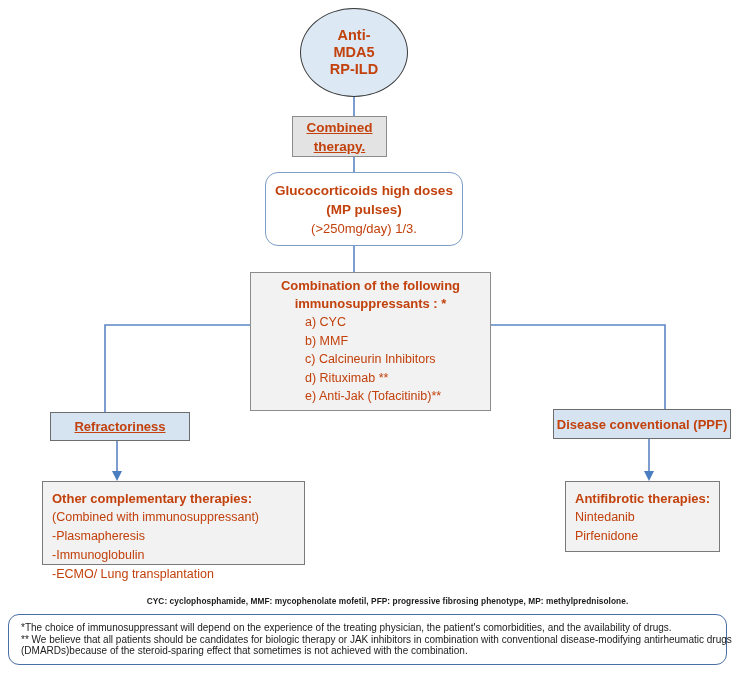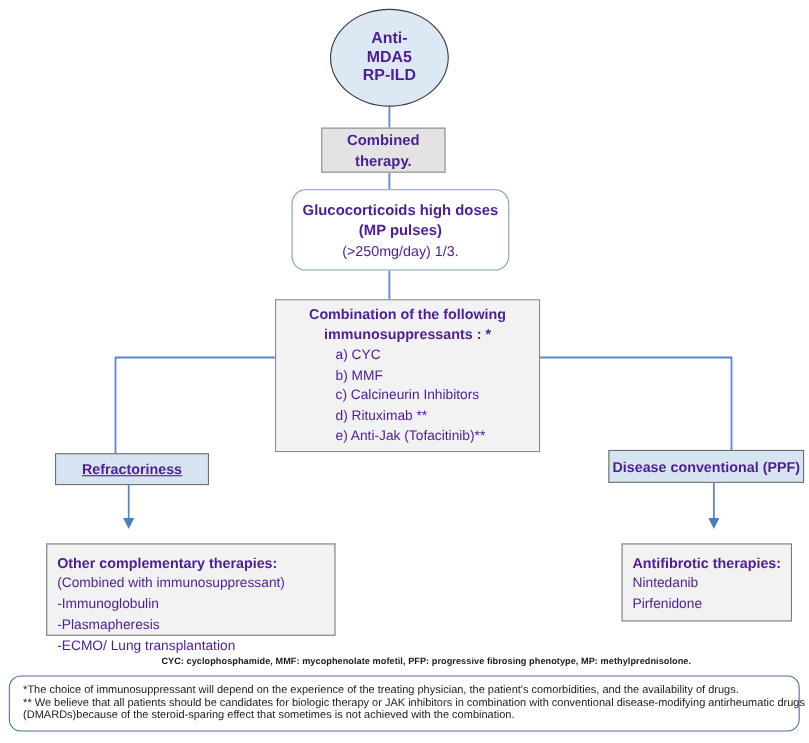--- a/index.html
+++ b/index.html
@@ -25,21 +25,21 @@
     width: 735px;
     height: 675px;
     pointer-events: none;
   }
   .node {
     position: absolute;
     box-sizing: border-box;
     display: flex;
     flex-direction: column;
     justify-content: center;
-    color: #4c1d95;
+    color: #c2410c;
   }
 
   
   .ellipse-node {
     border-radius: 50%;
     background: #dce9f5;
     border: 1.6px solid #3a3a3a;
     align-items: center;
     text-align: center;
     font-weight: bold;
@@ -105,21 +105,20 @@
 
   
   .leaf-box {
     background: #f2f2f2;
     border: 1.2px solid #7a7a7a;
     font-size: 12.5px;
     line-height: 19px;
     padding: 7px 0 7px 9px;
     justify-content: flex-start;
     align-items: stretch;
-    margin-top: 13px;
   }
   .leaf-box .title { font-weight: bold; font-size: 13px; }
   .leaf-box .line { white-space: nowrap; }
 
   
   .abbrev {
     position: absolute;
     left: 0;
     width: 735px;
     text-align: center;
@@ -173,21 +172,21 @@
       <polygon points="649,481 644,471 654,471"></polygon>
     </g>
   </svg>
 
   <div class="node ellipse-node" style="left:300px; top:8px; width:108px; height:89px;">
     <span>Anti-</span>
     <span>MDA5</span>
     <span>RP-ILD</span>
   </div>
 
-  <div class="node grey-box combined-box" style="left:292px; top:116px; width:113px; height:41px;">
+  <div class="node grey-box combined-box" style="left:292px; top:116px; width:95px; height:41px;text-decoration:underline;">
     <span>Combined</span>
     <span>therapy.</span>
   </div>
 
   <div class="node round-box" style="left:265px; top:172px; width:198px; height:74px;">
     <span class="bold">Glucocorticoids high doses</span>
     <span class="bold">(MP pulses)</span>
     <span>(&gt;250mg/day) 1/3.</span>
   </div>
 
@@ -209,22 +208,22 @@
     <span>Refractoriness</span>
   </div>
 
   <div class="node blue-box" style="left:553px; top:409px; width:178px; height:30px;">
     <span>Disease conventional (PPF)</span>
   </div>
 
   <div class="node leaf-box" style="left:42px; top:481px; width:263px; height:84px;">
     <div class="title line">Other complementary therapies:</div>
     <div class="line">(Combined with immunosuppressant)</div>
+    <div class="line">-Plasmapheresis</div>
     <div class="line">-Immunoglobulin</div>
-    <div class="line">-Plasmapheresis</div>
     <div class="line">-ECMO/ Lung transplantation</div>
   </div>
 
   <div class="node leaf-box" style="left:565px; top:481px; width:155px; height:71px;">
     <div class="title line">Antifibrotic therapies:</div>
     <div class="line">Nintedanib</div>
     <div class="line">Pirfenidone</div>
   </div>
 
   <div class="abbrev" style="top:596px;">CYC: cyclophosphamide, MMF: mycophenolate mofetil, PFP: progressive fibrosing phenotype, MP: methylprednisolone.</div>

